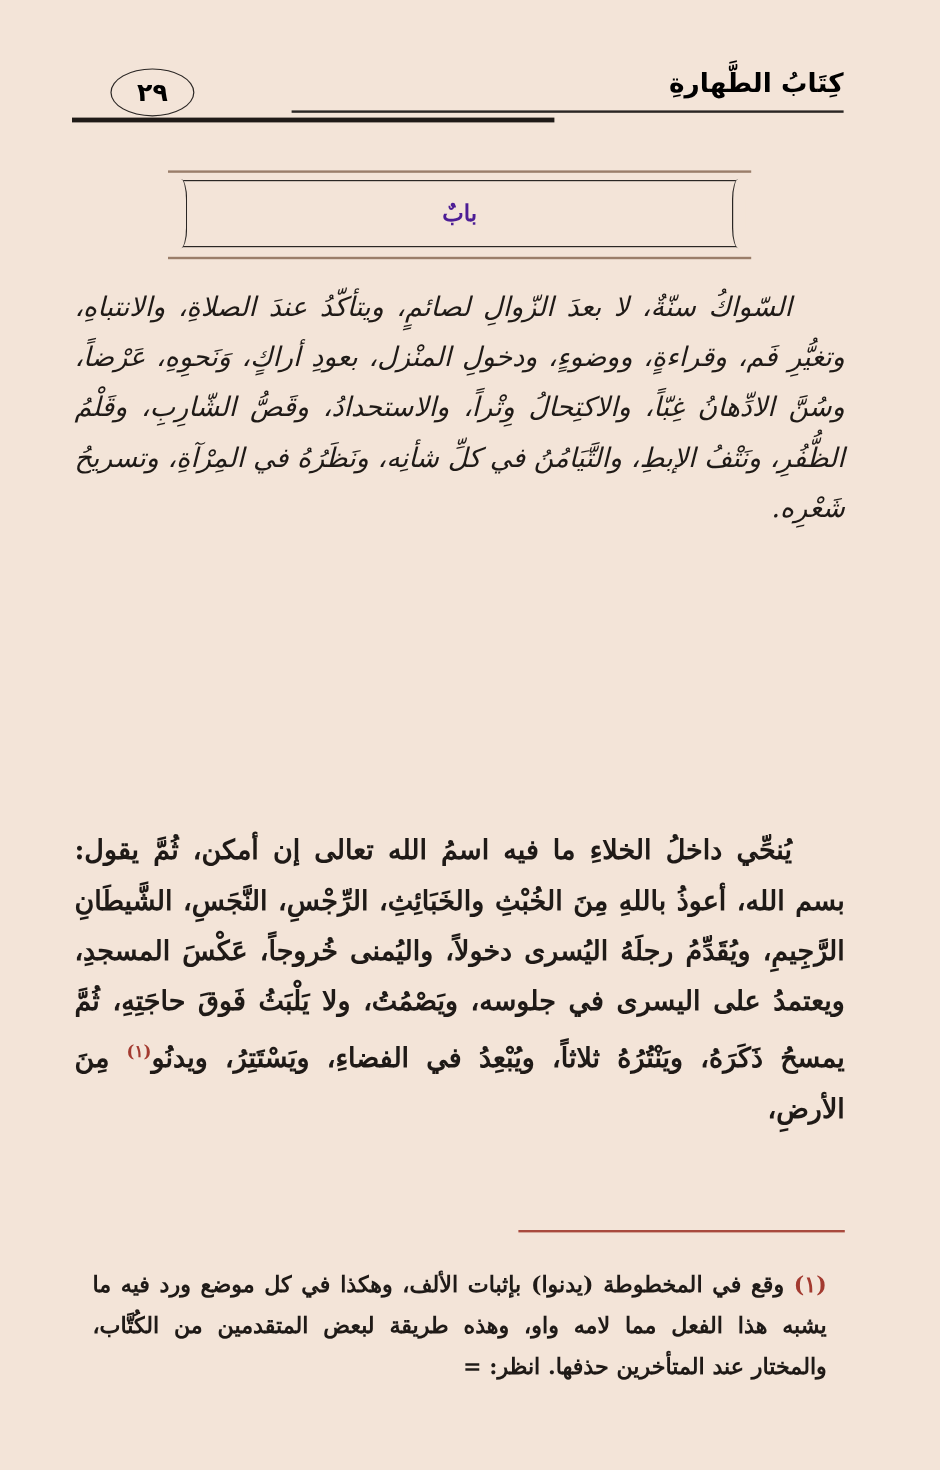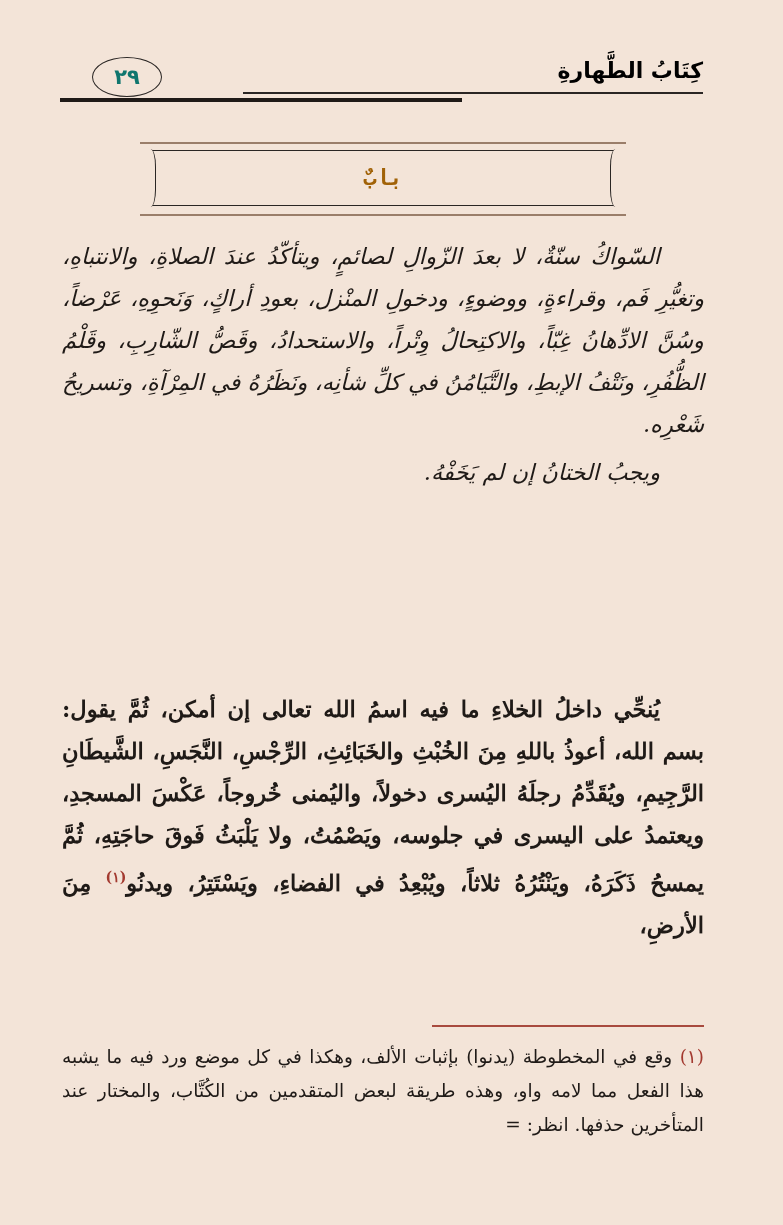--- a/index.html
+++ b/index.html
@@ -15,62 +15,62 @@
   
   .running-head {
     position:absolute; right:80px; top:58px;
     font-family:"DejaVu Sans", sans-serif; font-weight:bold;
     font-size:22px; color:#000000; direction:rtl;
   }
   .page-num-oval {
     position:absolute; left:92px; top:57px; width:68px; height:38px;
     border:1.5px solid #2a2624; border-radius:50%;
     display:flex; align-items:center; justify-content:center;
-    font-family:"DejaVu Sans", sans-serif; font-weight:bold; font-size:21px; color:#0f766e;
+    font-family:"DejaVu Sans", sans-serif; font-weight:bold; font-size:21px; color:#000000;
   }
   .rule-thin { position:absolute; left:243px; top:92px; width:460px; height:1.5px; background:#2a2624; }
   .rule-thick { position:absolute; left:60px; top:98px; width:402px; height:4px; background:#1f1a17; }
 
   
   .frame-wrap { position:absolute; left:140px; width:486px; }
   .frame-line { position:absolute; left:0; width:486px; height:1.5px; background:#9a7e6a; }
   .frame-box {
     position:absolute; left:6px; right:6px;
     border:1.5px solid #2a2624;
     display:flex; align-items:center; justify-content:center;
   }
   .frame-box::before, .frame-box::after {
     content:""; position:absolute; top:-2px; bottom:-2px; width:10px;
     background:#f3e4d8;
   }
   .frame-box::before { left:-2px; border-right:1.5px solid #2a2624; border-radius:0 50% 50% 0 / 0 30% 30% 0; }
   .frame-box::after { right:-2px; border-left:1.5px solid #2a2624; border-radius:50% 0 0 50% / 30% 0 0 30%; }
   .frame-title {
-    font-family:Liberation Mono, monospace; font-weight:bold; font-size:22px;
-    color:#a16207; direction:rtl;
+    font-family:Liberation Serif, serif; font-weight:bold; font-size:19px;
+    color:#4c1d95; direction:rtl;
   }
 
   
   .text-block {
     position:absolute; left:62px; width:642px;
     direction:rtl; text-align:justify; text-align-last:right;
     font-size:22.5px; line-height:42px;
   }
   .text-block p { margin:0; }
   .indent { text-indent:44px; }
   .fn-ref { color:#a33a30; font-size:14px; vertical-align:super; }
 
   
   .fn-rule { position:absolute; left:432px; top:1025px; width:272px; height:1.5px; background:#a84a3e; }
   .footnotes {
     position:absolute; left:62px; width:642px; top:1040px;
     direction:rtl; text-align:justify; text-align-last:right;
     font-size:18.5px; line-height:34px;
   }
-  .footnotes p { margin:0; }
+  .footnotes p { margin:15px;font-weight:bold; }
   .fn-num { color:#a33a30; }
 </style>
 </head>
 <body>
 
 <div class="page">
 
   <div class="running-head">كِتَابُ الطَّهارةِ</div>
   <div class="page-num-oval">٢٩</div>
   <div class="rule-thin"></div>
@@ -79,21 +79,20 @@
   <div class="frame-wrap" style="top:142px; height:80px;">
     <div class="frame-line" style="top:0;"></div>
     <div class="frame-box" style="top:8px; height:54px;">
       <span class="frame-title">بابٌ</span>
     </div>
     <div class="frame-line" style="top:72px;"></div>
   </div>
 
   <div class="text-block" style="top:235px;font-style:italic;">
     <p class="indent">السّواكُ سنّةٌ، لا بعدَ الزّوالِ لصائمٍ، ويتأكّدُ عندَ الصلاةِ، والانتباهِ، وتغيُّرِ فَم، وقراءةٍ، ووضوءٍ، ودخولِ المنْزل، بعودِ أراكٍ، وَنَحوِهِ، عَرْضاً، وسُنَّ الادِّهانُ غِبّاً، والاكتِحالُ وِتْراً، والاستحدادُ، وقَصُّ الشّارِبِ، وقَلْمُ الظُّفُرِ، ونَتْفُ الإبطِ، والتَّيَامُنُ في كلِّ شأنِه، ونَظَرُهُ في المِرْآةِ، وتسريحُ شَعْرِه.</p>
-    <p class="indent" style="margin-top:6px;">ويجبُ الختانُ إن لم يَخَفْهُ.</p>
   </div>
 
 
   <div class="text-block" style="top:688px;font-weight:bold;">
     <p class="indent"><span>يُنحِّي داخلُ الخلاءِ ما فيه اسمُ الله تعالى إن أمكن، ثُمَّ يقول: بسم الله، أعوذُ باللهِ مِنَ الخُبْثِ والخَبَائِثِ، الرِّجْسِ، النَّجَسِ، الشَّيطَانِ الرَّجِيمِ، ويُقَدِّمُ رجلَهُ اليُسرى دخولاً، واليُمنى خُروجاً، عَكْسَ المسجدِ، ويعتمدُ على اليسرى في جلوسه، ويَصْمُتُ، ولا يَلْبَثُ فَوقَ حاجَتِهِ، ثُمَّ يمسحُ ذَكَرَهُ، ويَنْتُرُهُ ثلاثاً، ويُبْعِدُ في الفضاءِ، ويَسْتَتِرُ، ويدنُو</span><span class="fn-ref">(١)</span><span> مِنَ الأرضِ،</span></p>
   </div>
 
   <div class="fn-rule"></div>
 
   <div class="footnotes">

